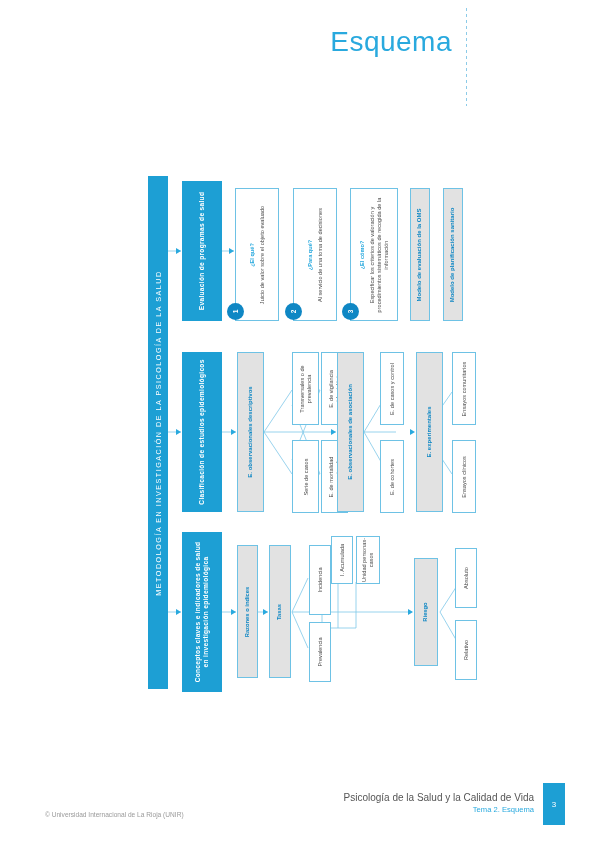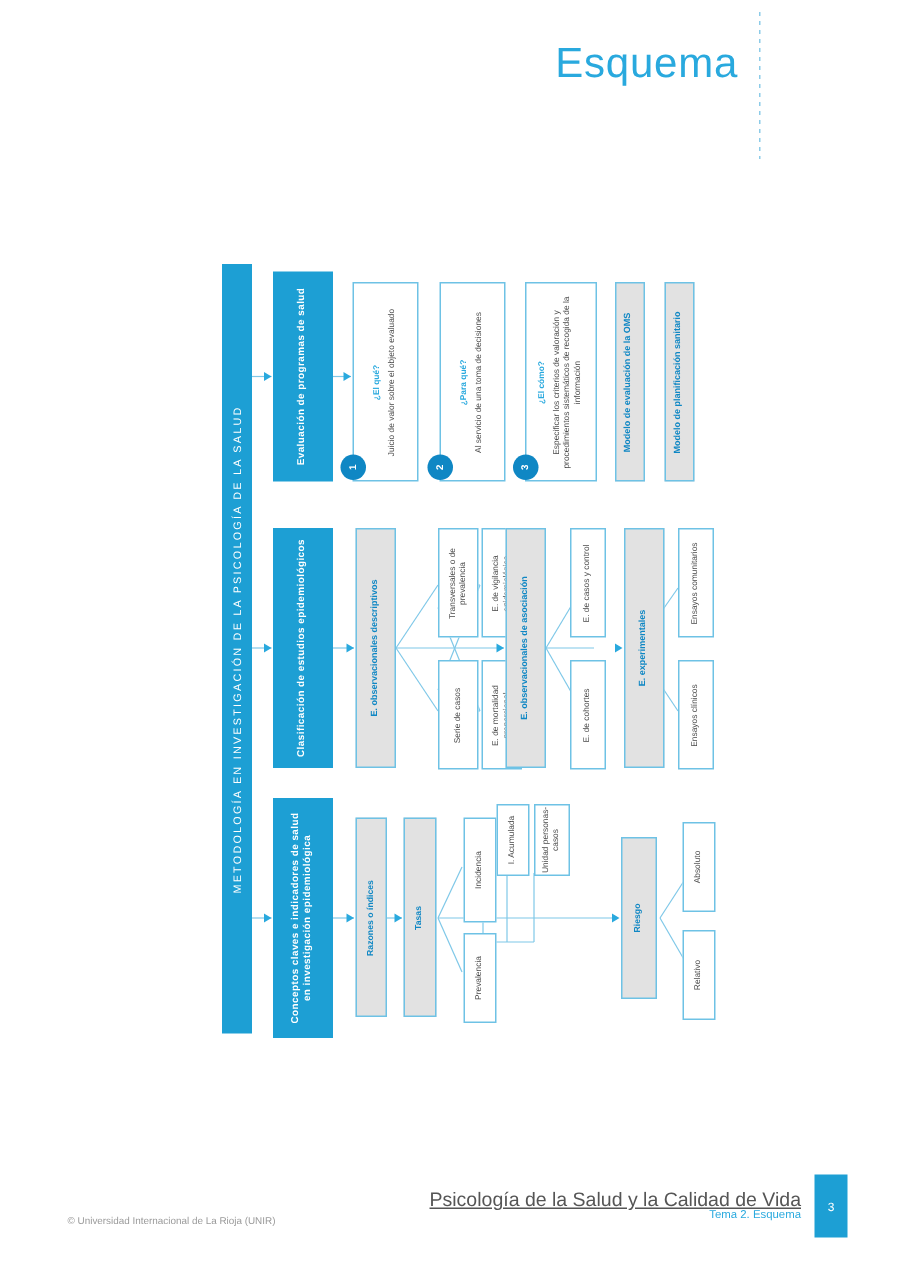--- a/index.html
+++ b/index.html
@@ -2,21 +2,21 @@
 <html><head>
 <meta charset="utf-8">
 <style>
   html,body{margin:0;padding:0;}
   body{
     width:599px;height:848px;background:#ffffff;
     font-family:"Liberation Sans",sans-serif;
     position:relative;overflow:hidden;
   }
   
-  .page-header{position:absolute;left:0;top:0;width:515px;height:120px;padding-left:40px;}
+  .page-header{position:absolute;left:0;top:0;width:515px;height:120px;}
   .header-title{
     position:absolute;right:63px;top:26px;
     font-size:28px;color:#29A9DE;font-weight:400;letter-spacing:.5px;
     white-space:nowrap;
   }
   .header-rule{
     position:absolute;right:48px;top:8px;width:1px;height:98px;
     background:repeating-linear-gradient(to bottom,#8ccbe8 0 3px,transparent 3px 6px);
   }
   
@@ -49,21 +49,21 @@
     display:flex;align-items:center;justify-content:center;
   }
   .numcircle span{
     transform:rotate(-90deg);font-size:6.5px;font-weight:bold;display:block;
   }
   svg.lines{position:absolute;left:0;top:0;width:599px;height:848px;pointer-events:none;}
   .arrow{position:absolute;width:0;height:0;}
   .arrow.right{border-top:3px solid transparent;border-bottom:3px solid transparent;border-left:5px solid #29A9DE;}
   
   .footer{position:absolute;left:0;bottom:0;width:599px;height:70px;}
-  .f-line1{position:absolute;right:65px;top:14px;font-size:13px;color:#555;white-space:nowrap;text-decoration:underline;}
+  .f-line1{position:absolute;right:65px;top:14px;font-size:10px;color:#555;white-space:nowrap;}
   .f-line2{position:absolute;right:65px;top:27px;font-size:7.6px;color:#29A9DE;white-space:nowrap;margin-left:26px;}
   .f-page{
     position:absolute;right:34px;top:5px;width:22px;height:42px;background:#1D9FD4;
     color:#fff;font-size:8px;display:flex;align-items:center;justify-content:center;
   }
   .copyright{position:absolute;left:45px;top:33px;font-size:6.6px;color:#9a9a9a;white-space:nowrap;}
 </style>
 </head>
 <body>
 

